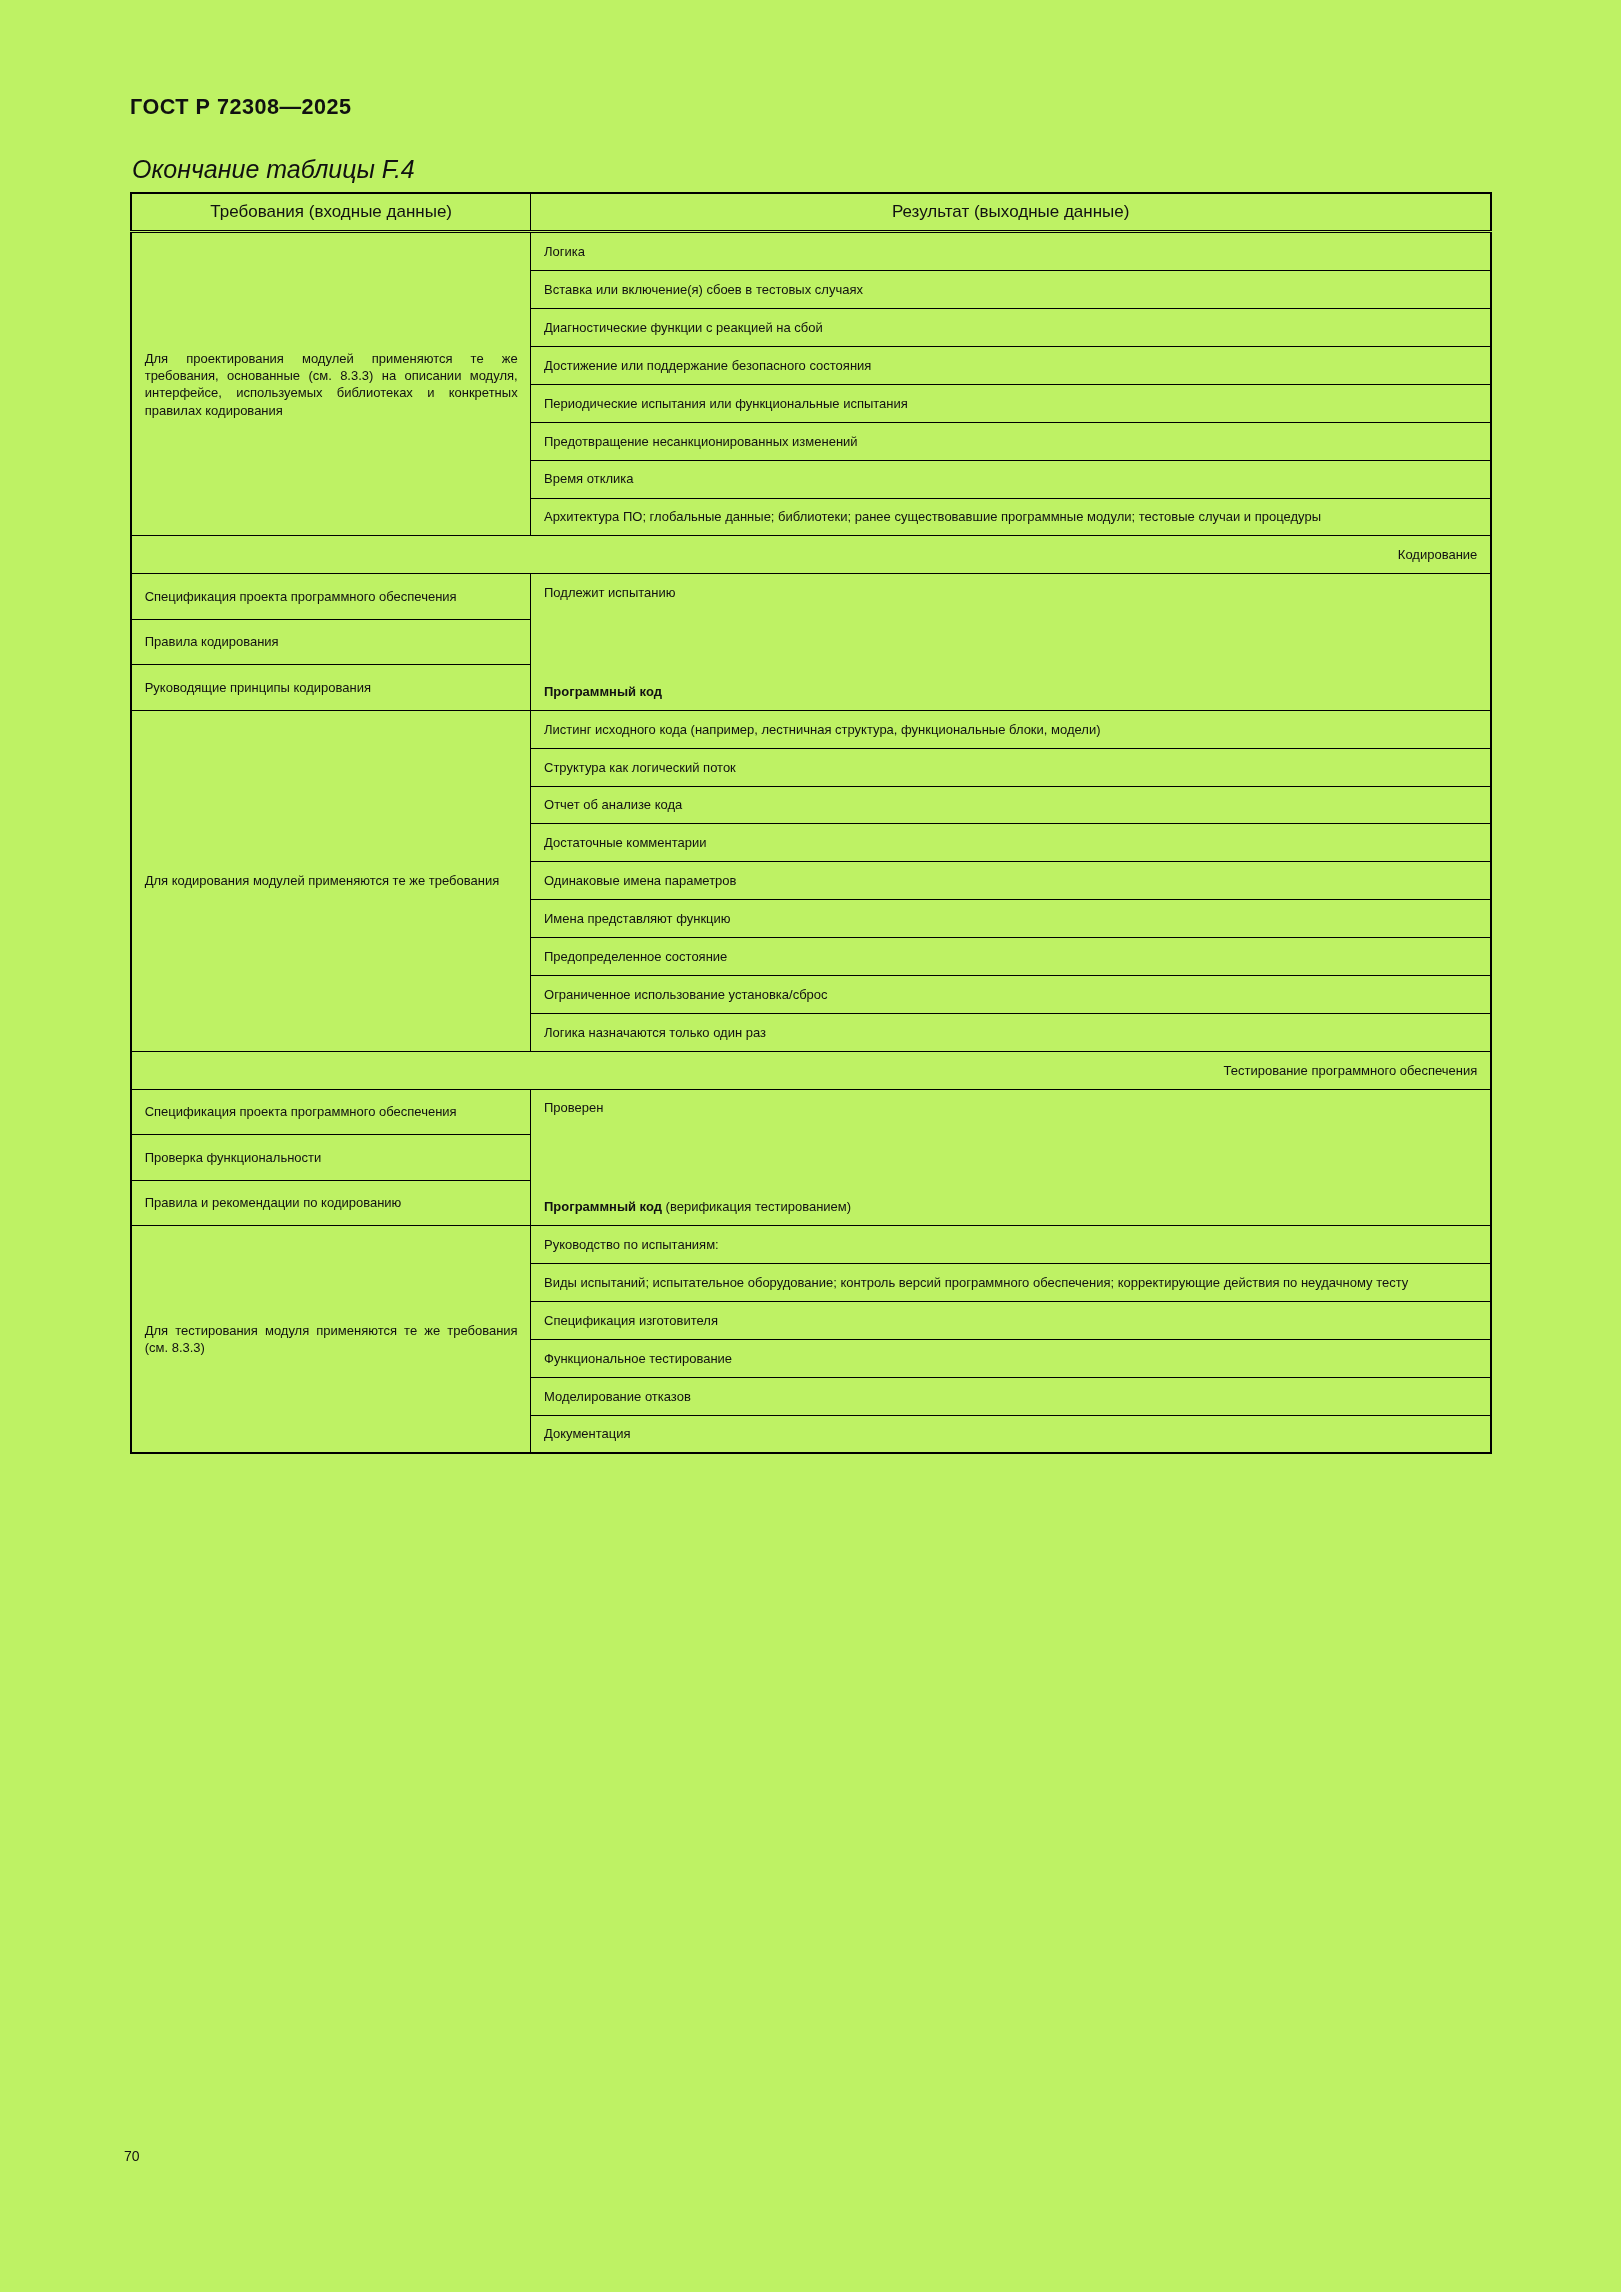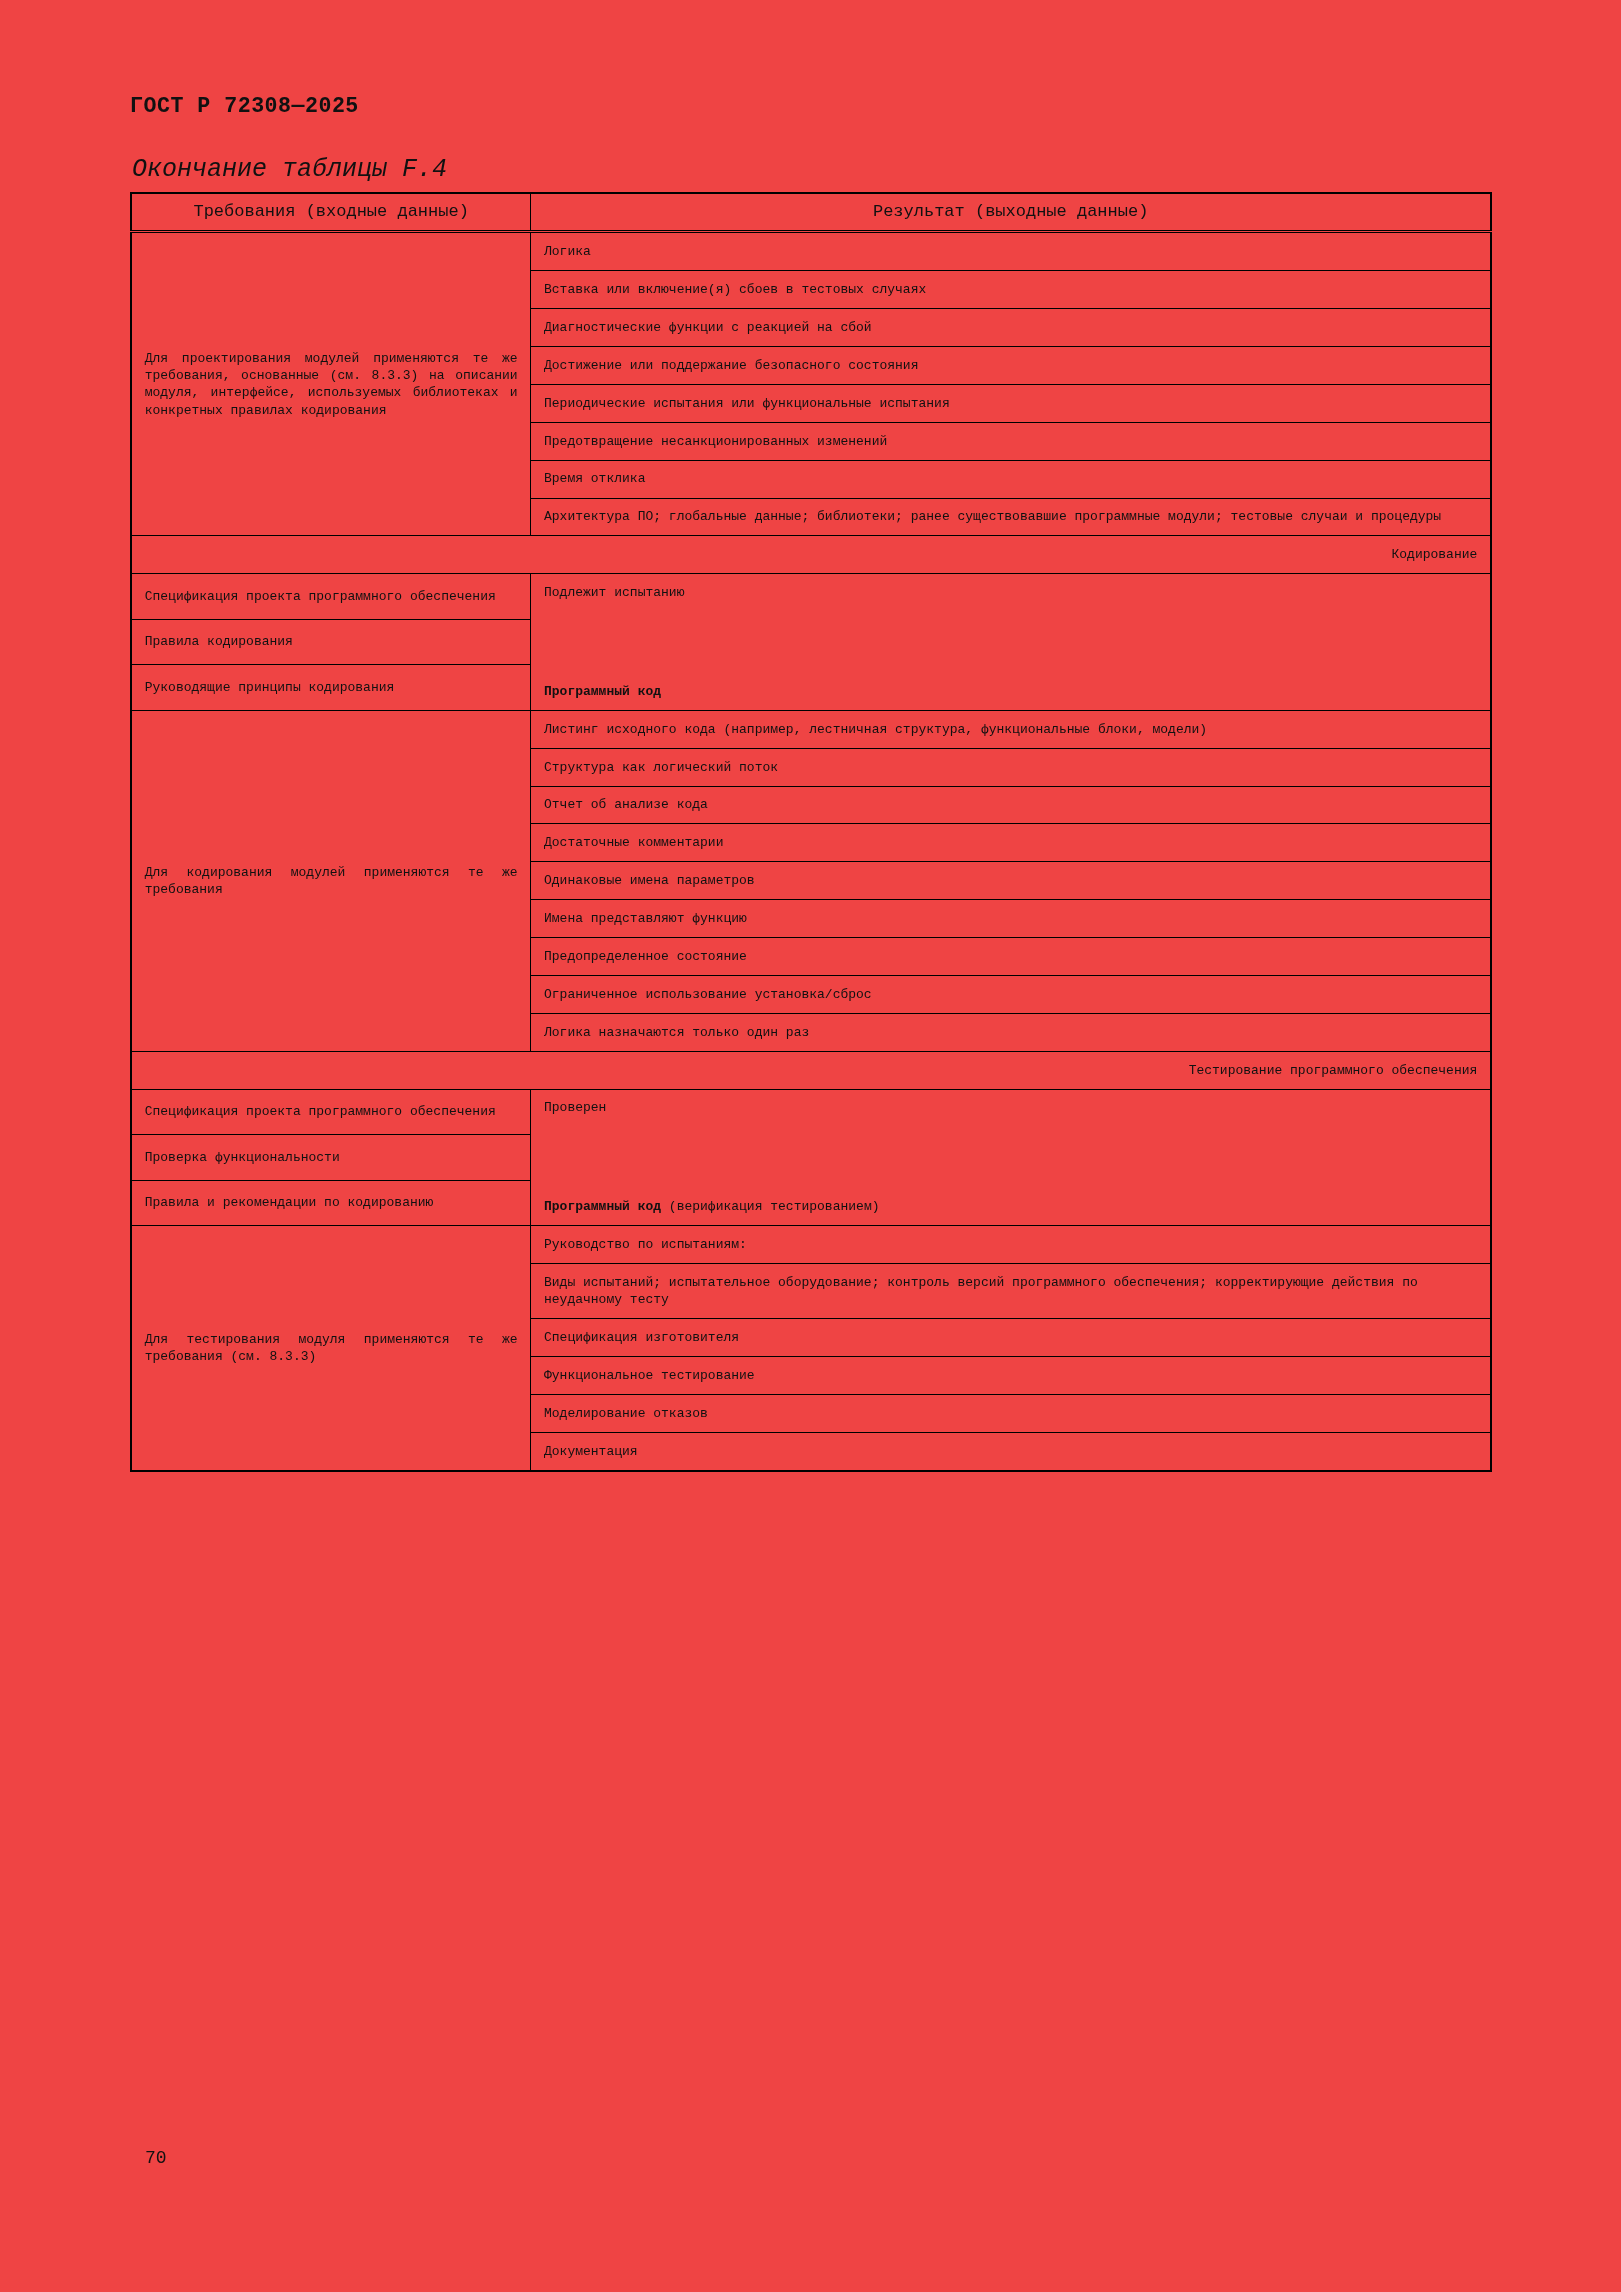--- a/index.html
+++ b/index.html
@@ -1,22 +1,22 @@
 <!DOCTYPE html>
 <html><head>
 <meta charset="utf-8">
 <style>
   * { margin: 0; padding: 0; box-sizing: border-box; }
   html, body { background: #ffffff; }
   .page {
     position: relative;
     width: 1621px;
     height: 2293px;
-    background: #ef4444;
-    font-family: Liberation Mono, monospace;
+    background: #bef264;
+    font-family: Liberation Sans, sans-serif;
     color: #111111;
     overflow: hidden;
   }
   .doc-header {
     position: absolute;
     top: 94px;
     left: 130px;
     font-size: 21.6px;
     font-weight: bold;
     letter-spacing: 0.5px;
@@ -71,22 +71,22 @@
     display: flex;
     flex-direction: column;
     justify-content: space-between;
     min-height: 116px;
     gap: 24px;
   }
   .bold { font-weight: bold; }
   .page-number {
     position: absolute;
     top: 2148px;
-    left: 145px;
-    font-size: 18px;
+    left: 124px;
+    font-size: 14px;
   }
 </style>
 </head>
 <body>
 
 <div class="page">
 
   <div class="doc-header">ГОСТ Р 72308—2025</div>
 
   <div class="table-caption">Окончание таблицы F.4</div>

